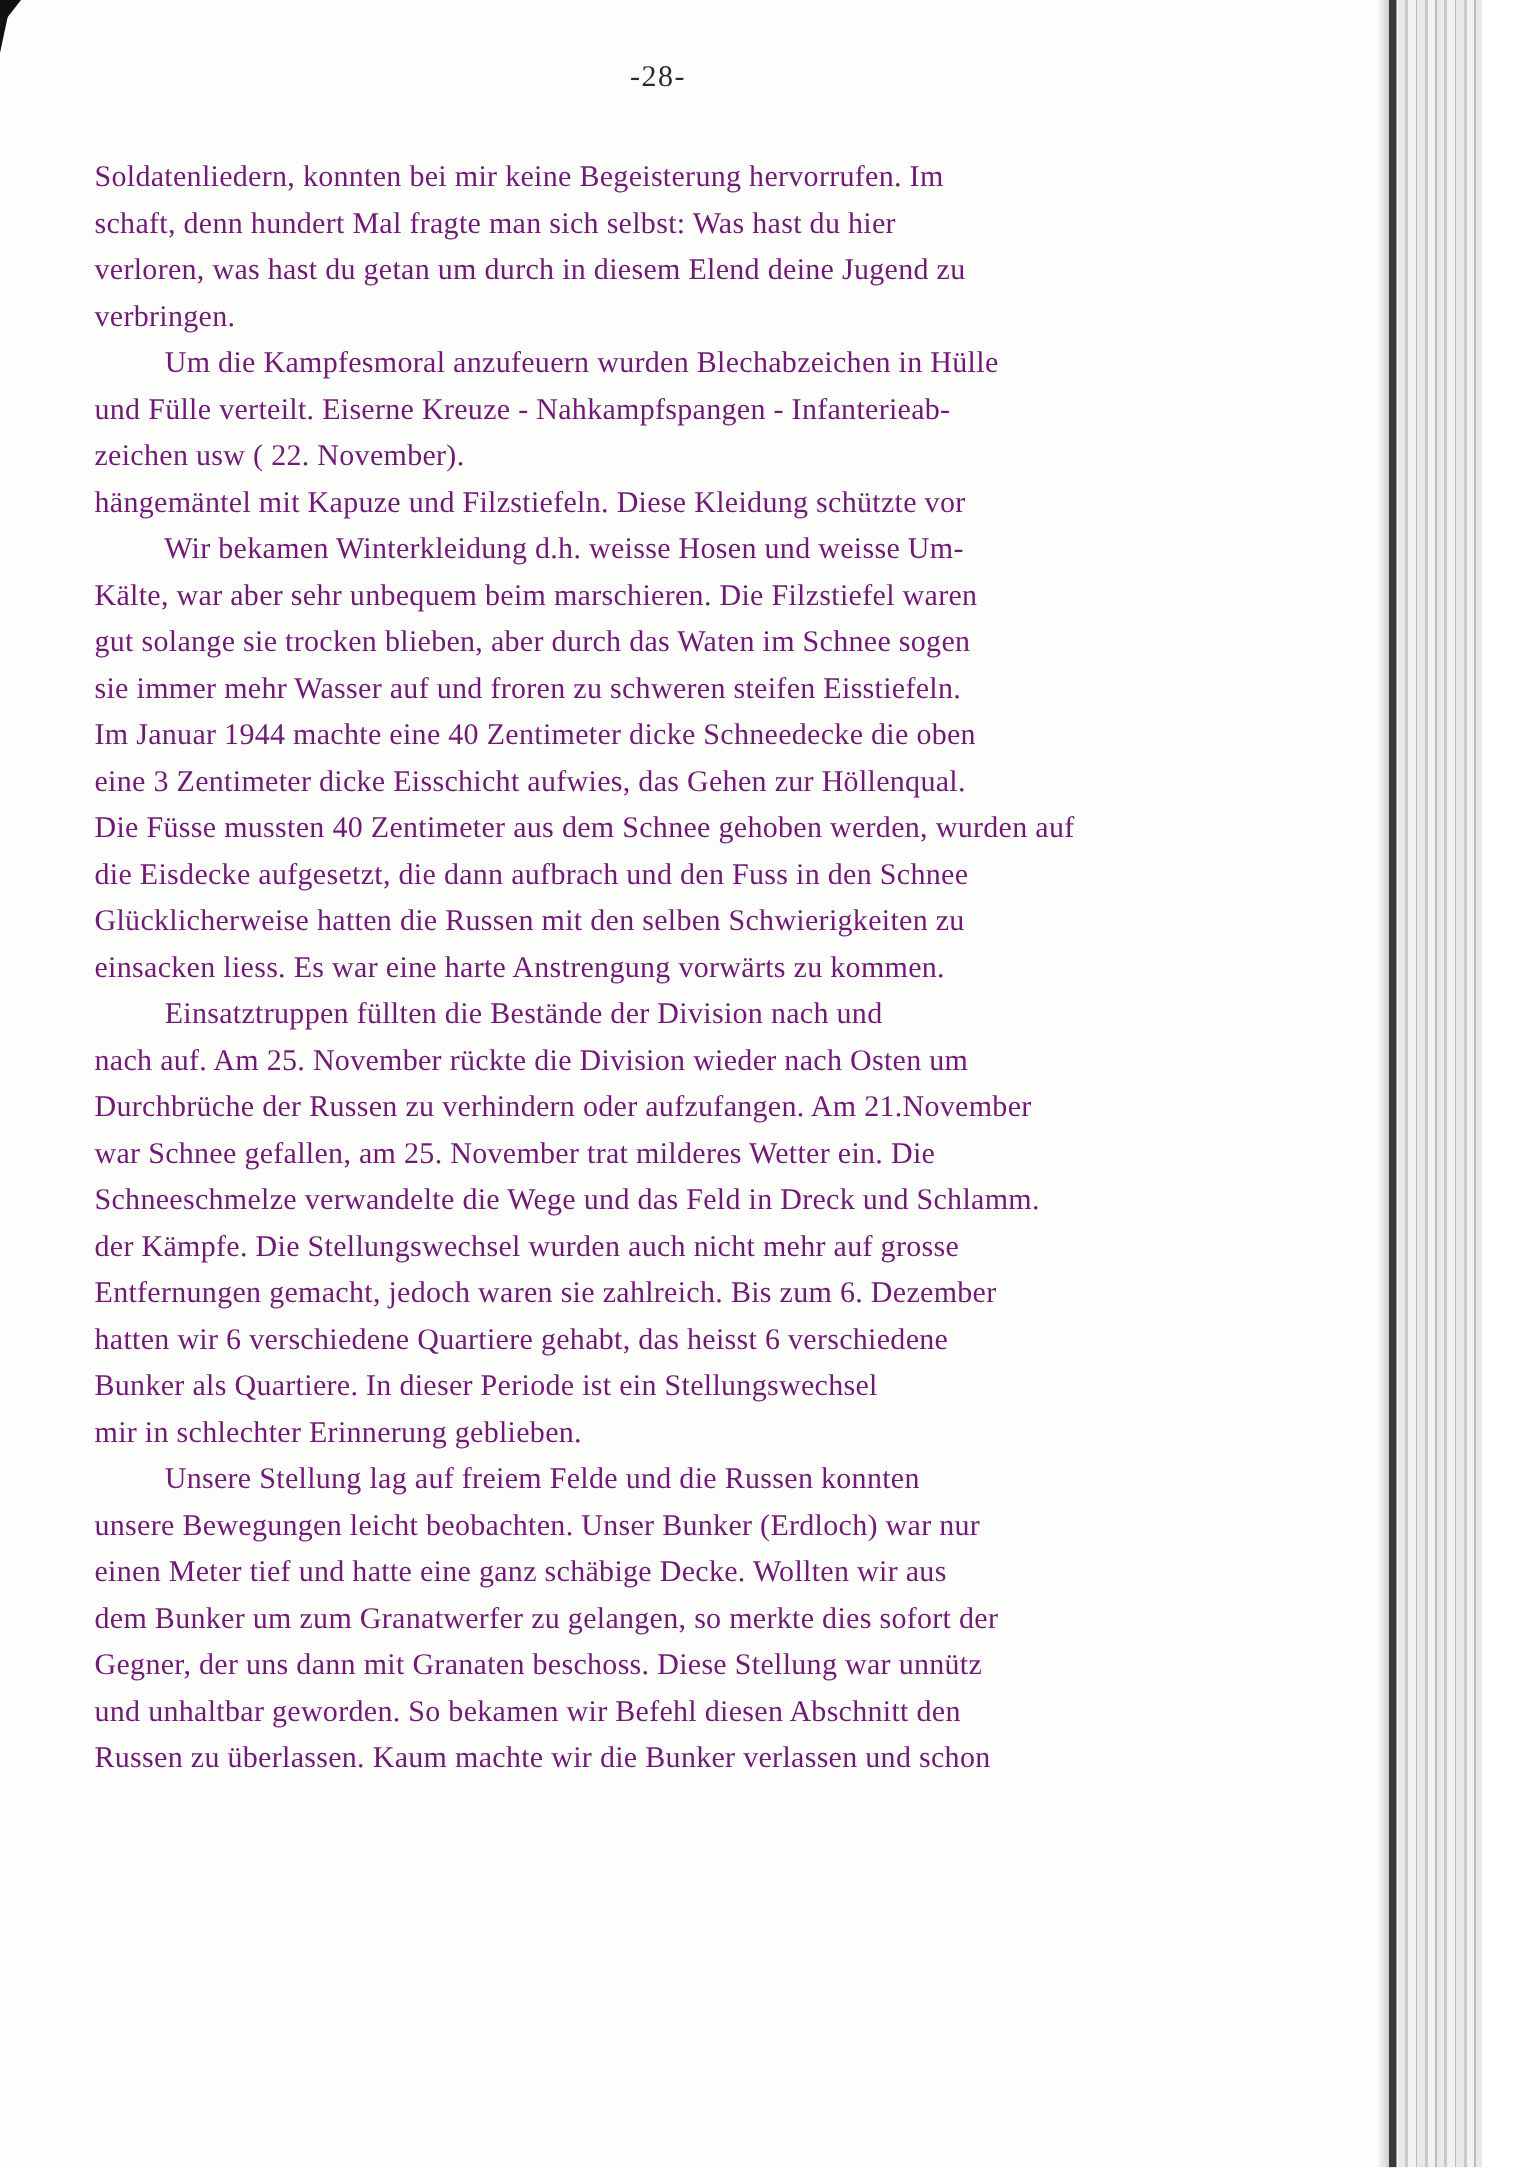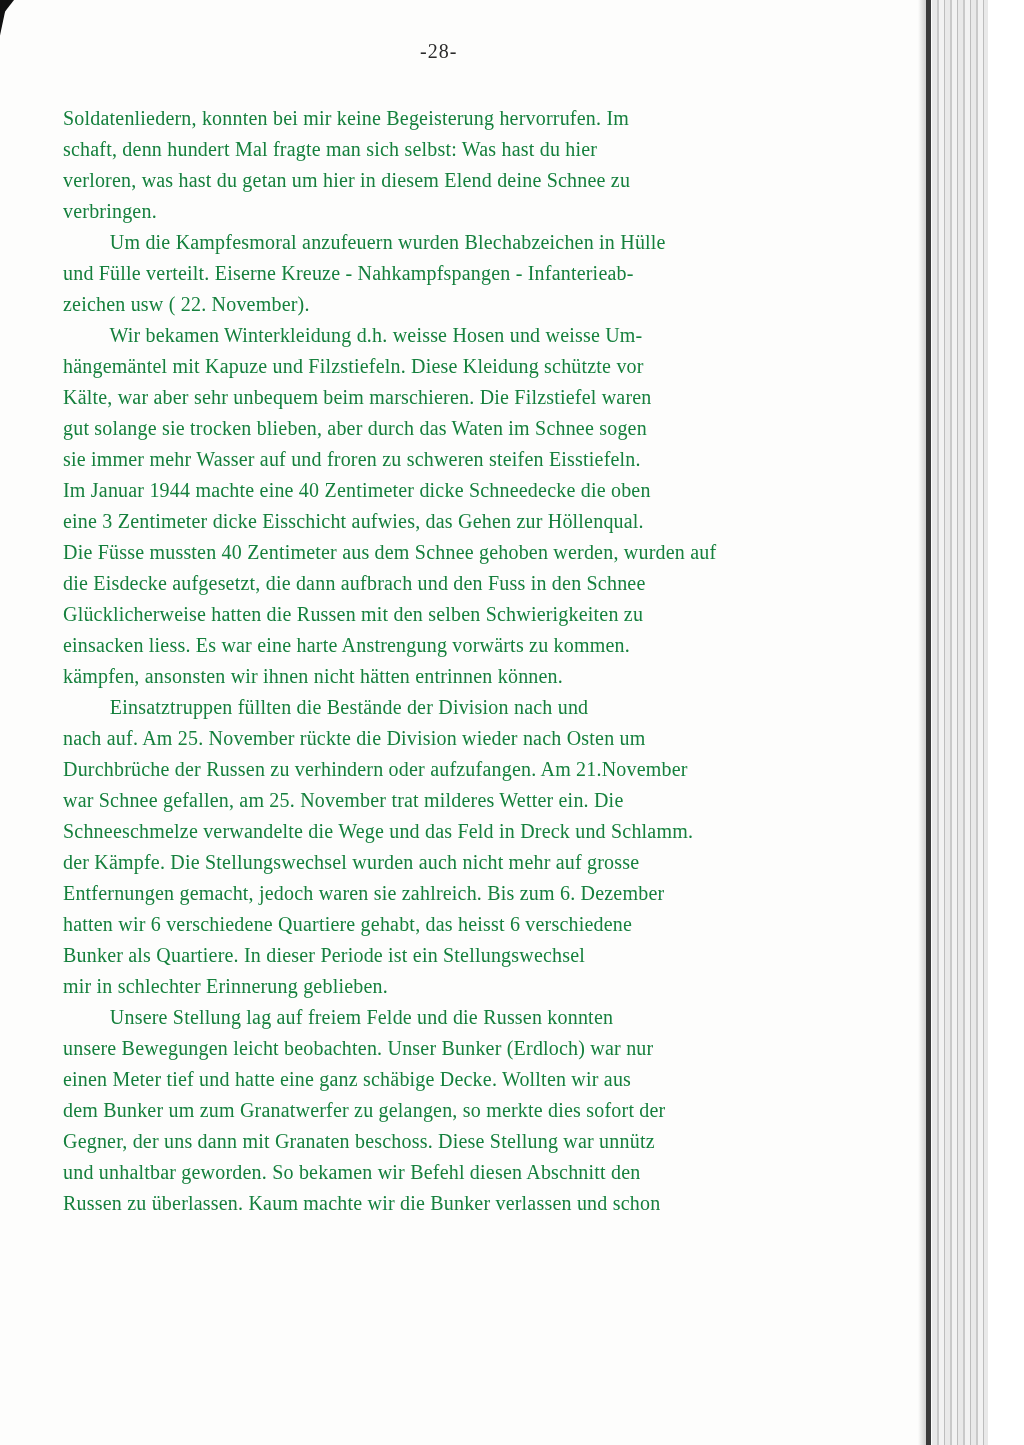--- a/index.html
+++ b/index.html
@@ -75,56 +75,55 @@
     color: #2b2b2b;
   }
   .textblock {
     position: absolute;
     top: 103px;
     left: 63px;
     width: 905px;
     font-size: 20px;
     line-height: 31px;
     letter-spacing: 0.2px;
-    color: #15803d;
+    color: #701a75;
   }
   .textblock .line {
     white-space: pre;
     height: 31px;
   }
 </style>
 </head>
 <body>
 
 <div class="page">
 
   <div class="corner-artifact"></div>
 
   <div class="page-number">-28-</div>
 
   <div class="textblock">
       <div class="line">Soldatenliedern, konnten bei mir keine Begeisterung hervorrufen. Im</div>
       <div class="line">schaft, denn hundert Mal fragte man sich selbst: Was hast du hier</div>
-      <div class="line">verloren, was hast du getan um hier in diesem Elend deine Schnee zu</div>
+      <div class="line">verloren, was hast du getan um durch in diesem Elend deine Jugend zu</div>
       <div class="line">verbringen.</div>
       <div class="line">         Um die Kampfesmoral anzufeuern wurden Blechabzeichen in Hülle</div>
       <div class="line">und Fülle verteilt. Eiserne Kreuze - Nahkampfspangen - Infanterieab-</div>
       <div class="line">zeichen usw ( 22. November).</div>
+      <div class="line">hängemäntel mit Kapuze und Filzstiefeln. Diese Kleidung schützte vor</div>
       <div class="line">         Wir bekamen Winterkleidung d.h. weisse Hosen und weisse Um-</div>
-      <div class="line">hängemäntel mit Kapuze und Filzstiefeln. Diese Kleidung schützte vor</div>
       <div class="line">Kälte, war aber sehr unbequem beim marschieren. Die Filzstiefel waren</div>
       <div class="line">gut solange sie trocken blieben, aber durch das Waten im Schnee sogen</div>
       <div class="line">sie immer mehr Wasser auf und froren zu schweren steifen Eisstiefeln.</div>
       <div class="line">Im Januar 1944 machte eine 40 Zentimeter dicke Schneedecke die oben</div>
       <div class="line">eine 3 Zentimeter dicke Eisschicht aufwies, das Gehen zur Höllenqual.</div>
       <div class="line">Die Füsse mussten 40 Zentimeter aus dem Schnee gehoben werden, wurden auf</div>
       <div class="line">die Eisdecke aufgesetzt, die dann aufbrach und den Fuss in den Schnee</div>
       <div class="line">Glücklicherweise hatten die Russen mit den selben Schwierigkeiten zu</div>
       <div class="line">einsacken liess. Es war eine harte Anstrengung vorwärts zu kommen.</div>
-      <div class="line">kämpfen, ansonsten wir ihnen nicht hätten entrinnen können.</div>
       <div class="line">         Einsatztruppen füllten die Bestände der Division nach und</div>
       <div class="line">nach auf. Am 25. November rückte die Division wieder nach Osten um</div>
       <div class="line">Durchbrüche der Russen zu verhindern oder aufzufangen. Am 21.November</div>
       <div class="line">war Schnee gefallen, am 25. November trat milderes Wetter ein. Die</div>
       <div class="line">Schneeschmelze verwandelte die Wege und das Feld in Dreck und Schlamm.</div>
       <div class="line">der Kämpfe. Die Stellungswechsel wurden auch nicht mehr auf grosse</div>
       <div class="line">Entfernungen gemacht, jedoch waren sie zahlreich. Bis zum 6. Dezember</div>
       <div class="line">hatten wir 6 verschiedene Quartiere gehabt, das heisst 6 verschiedene</div>
       <div class="line">Bunker als Quartiere. In dieser Periode ist ein Stellungswechsel</div>
       <div class="line">mir in schlechter Erinnerung geblieben.</div>

